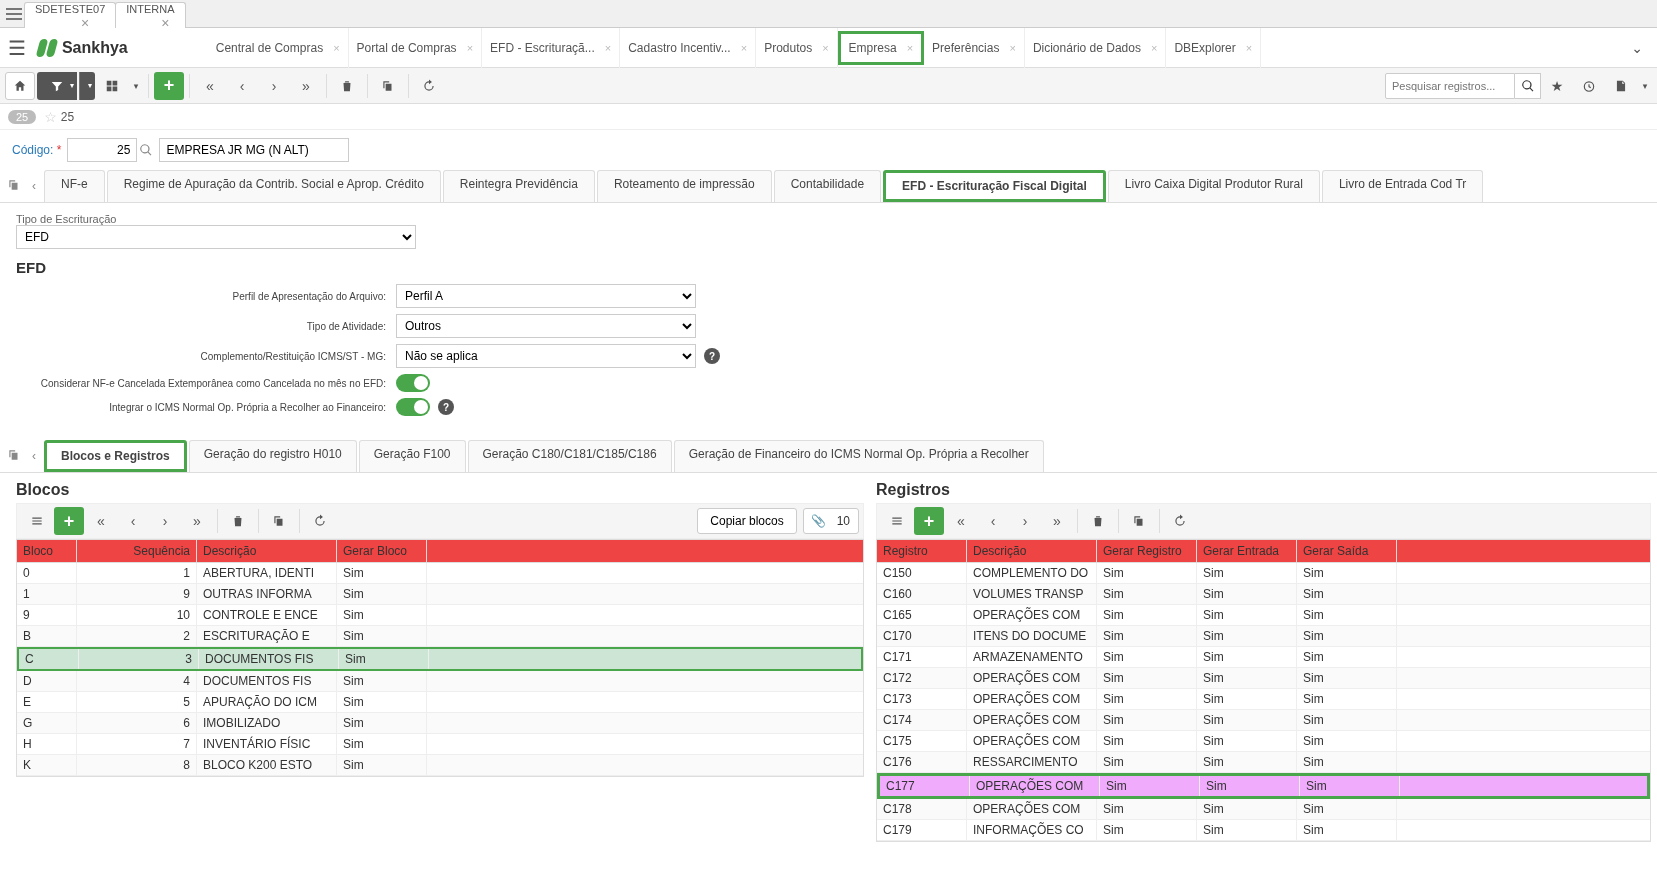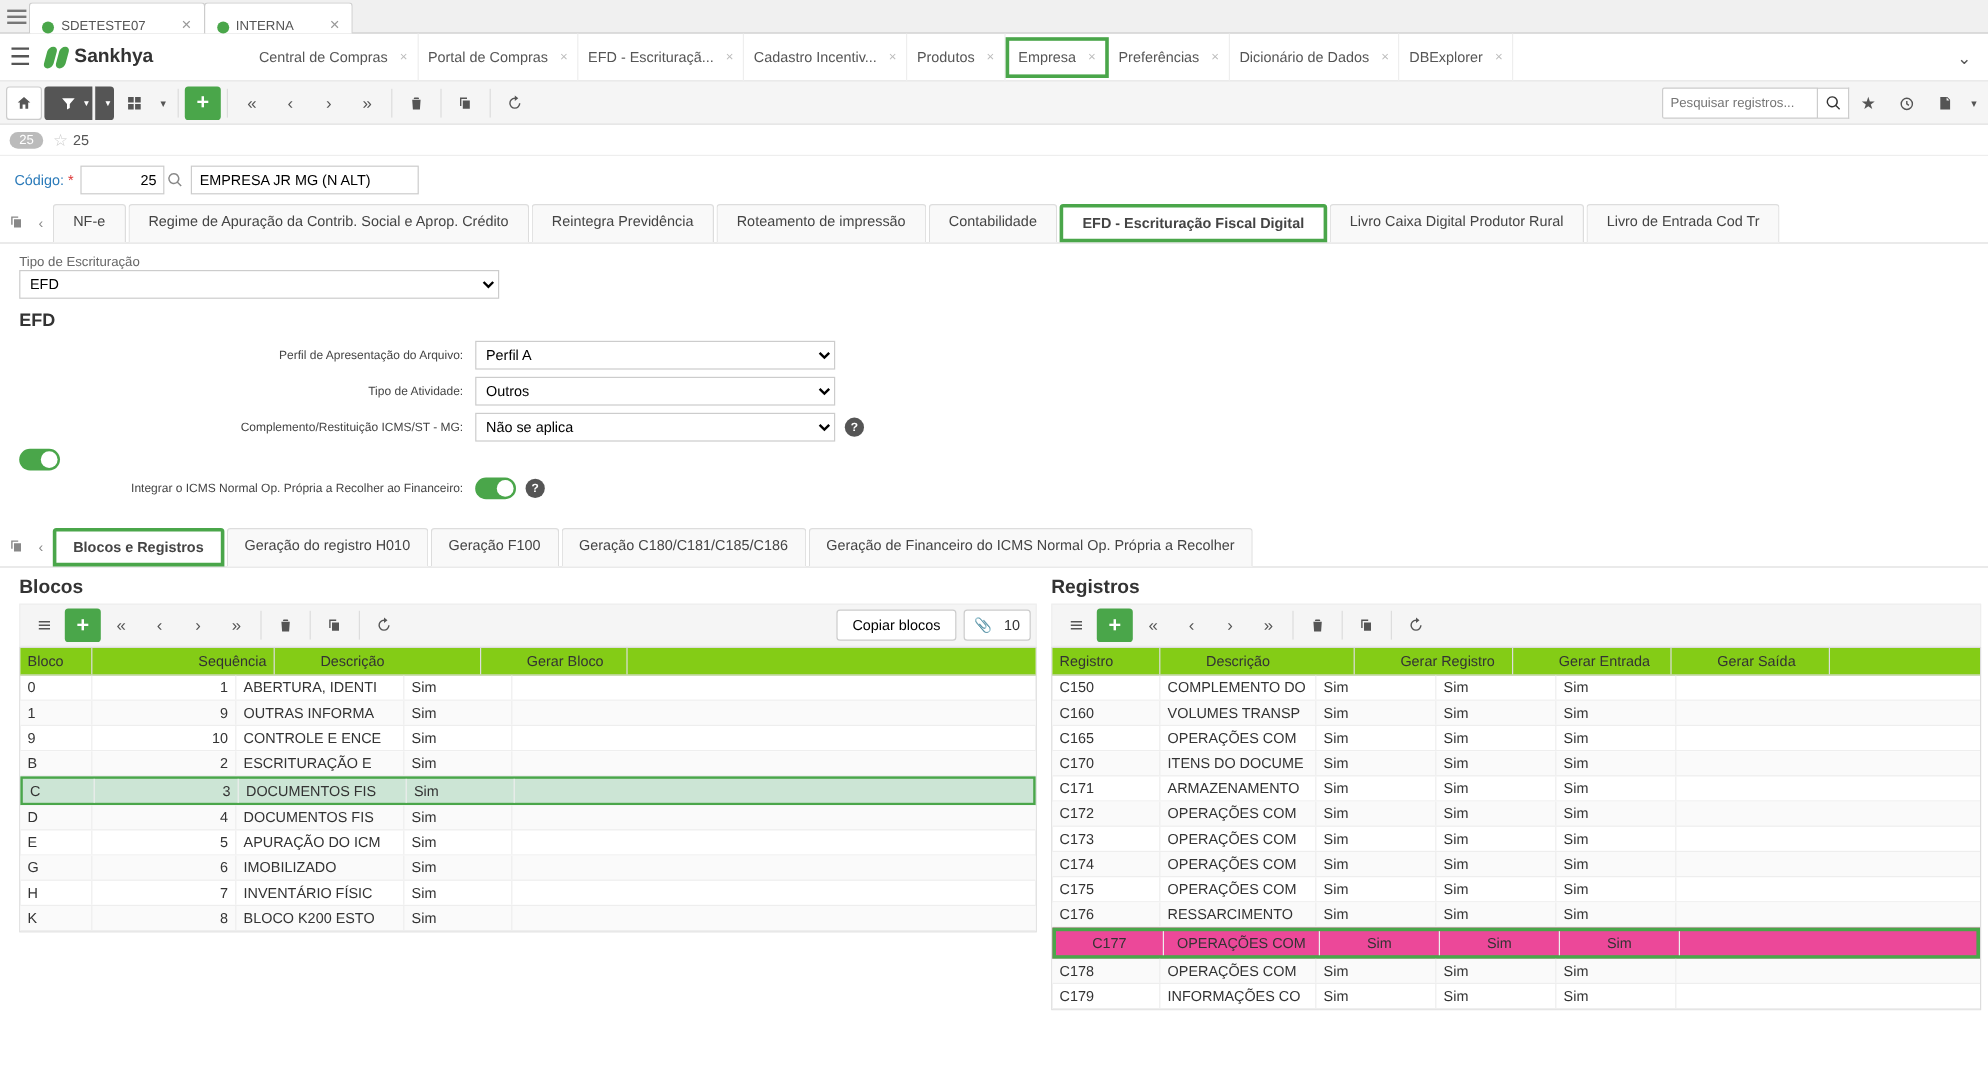--- a/index.html
+++ b/index.html
@@ -2,21 +2,21 @@
 <html><head>
 <meta charset="utf-8">
 <style>
 * { box-sizing: border-box; margin: 0; padding: 0; }
 body { font-family: Arial, sans-serif; font-size: 12px; background: #fff; color: #333; overflow: hidden; }
 
 
 .browser-bar { background: #f0f0f0; height: 28px; display: flex; align-items: center; padding: 0 4px; border-bottom: 1px solid #ccc; }
 .hamburger-btn { width: 20px; height: 20px; display: flex; flex-direction: column; justify-content: center; gap: 3px; padding: 2px; cursor: pointer; }
 .hamburger-btn span { height: 2px; background: #777; }
-.browser-tab { background: #fff; border: 1px solid #ccc; border-bottom: none; height: 26px; display: flex; align-items: flex-end; padding: 0 10px; margin-top: 2px; border-radius: 3px 3px 0 0; font-size: 11px; color: #555; }
+.browser-tab { background: #fff; border: 1px solid #ccc; border-bottom: none; height: 26px; display: flex; align-items: center; padding: 0 10px; margin-top: 2px; border-radius: 3px 3px 0 0; font-size: 11px; color: #555; flex-direction: column; }
 .browser-tab .fav { width: 10px; height: 10px; border-radius: 50%; background: #4aa64a; margin-right: 6px; }
 .browser-tab .close-x { margin-left: 30px; color: #999; font-size: 14px; }
 
 
 .app-header { height: 40px; display: flex; align-items: center; border-bottom: 1px solid #ddd; padding: 0 8px; }
 .menu-icon { font-size: 20px; color: #555; margin-right: 12px; cursor: pointer; }
 .logo { display: flex; align-items: center; font-size: 16px; font-weight: bold; color: #333; }
 .logo-mark { width: 18px; height: 18px; position: relative; margin-right: 6px; }
 .logo-mark::before { content: ''; position: absolute; width: 8px; height: 18px; background: #4aa64a; border-radius: 4px; transform: skewX(-15deg); left: 0; }
 .logo-mark::after { content: ''; position: absolute; width: 8px; height: 18px; background: #4aa64a; border-radius: 4px; transform: skewX(-15deg); left: 10px; }
@@ -80,26 +80,26 @@
 .pane { flex: 1; padding: 0 6px; min-width: 0; }
 .pane.left { flex: 0 0 870px; padding-left: 16px; }
 .pane-title { font-size: 16px; font-weight: bold; color: #333; margin: 4px 0; }
 .pane-toolbar { height: 36px; background: #f5f5f5; display: flex; align-items: center; padding: 0 4px; border: 1px solid #eee; }
 .copy-btn { margin-left: auto; border: 1px solid #ccc; background: #fff; height: 26px; padding: 0 12px; font-size: 12px; border-radius: 3px; cursor: pointer; }
 .attach-box { border: 1px solid #ccc; height: 26px; display: flex; align-items: center; padding: 0 8px; margin-left: 6px; border-radius: 3px; background: #fff; }
 .attach-box .clip { color: #888; margin-right: 10px; }
 
 
 .grid { border: 1px solid #ddd; }
-.grid-head { display: flex; background: #84cc16; border-bottom: 1px solid #ddd; gap: 32px; }
+.grid-head { display: flex; background: #ef4444; border-bottom: 1px solid #ddd; }
 .gh { padding: 4px 6px; border-right: 1px solid #ddd; font-size: 12px; color: #333; font-weight: normal; }
 .grid-row { display: flex; border-bottom: 1px solid #eee; font-size: 12px; }
 .grid-row:nth-child(even) { background: #fafafa; }
 .grid-row.selected { background: #cce5d5; border: 2px solid #4aa64a; }
-.grid-row.hl { border: 3px solid #4aa64a; background: #ec4899; text-align: center; }
+.grid-row.hl { border: 3px solid #4aa64a; background: #f0abfc; }
 .gc { padding: 3px 6px; border-right: 1px solid #eee; overflow: hidden; white-space: nowrap; }
 
 
 .b-col1 { width: 60px; }
 .b-col2 { width: 120px; text-align: right; }
 .b-col3 { width: 140px; }
 .b-col4 { width: 90px; }
 
 
 .r-col1 { width: 90px; }
@@ -297,20 +297,21 @@
   <div class="fld">
     <label>Tipo de Atividade:</label>
     <select><option>Outros</option></select>
   </div>
   <div class="fld">
     <label>Complemento/Restituição ICMS/ST - MG:</label>
     <select><option>Não se aplica</option></select>
     <span class="help-icon">?</span>
   </div>
   <div class="fld">
+    <label>Considerar NF-e Cancelada Extemporânea como Cancelada no mês no EFD:</label>
     <div class="toggle"></div>
   </div>
   <div class="fld">
     <label>Integrar o ICMS Normal Op. Própria a Recolher ao Financeiro:</label>
     <div class="toggle"></div>
     <span class="help-icon">?</span>
   </div>
 </div>
 
 <div class="sub-tabs">

